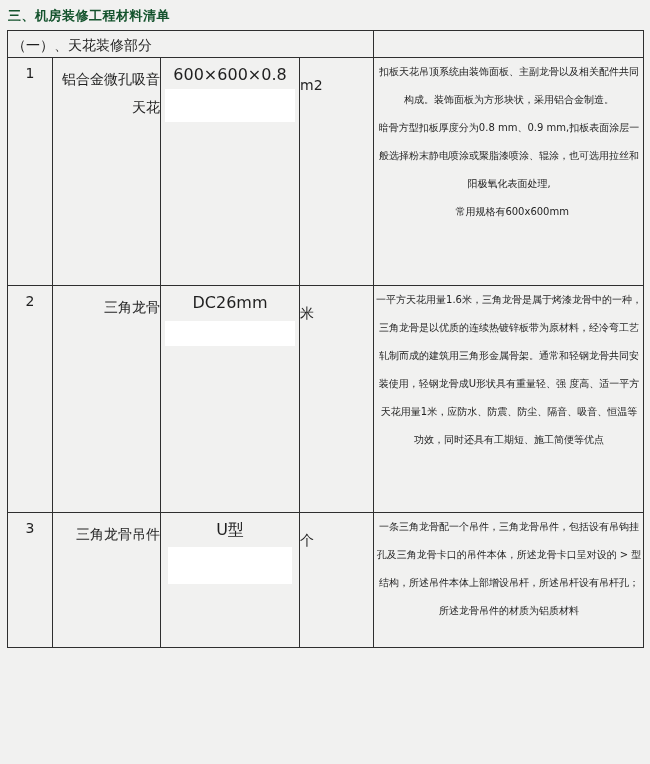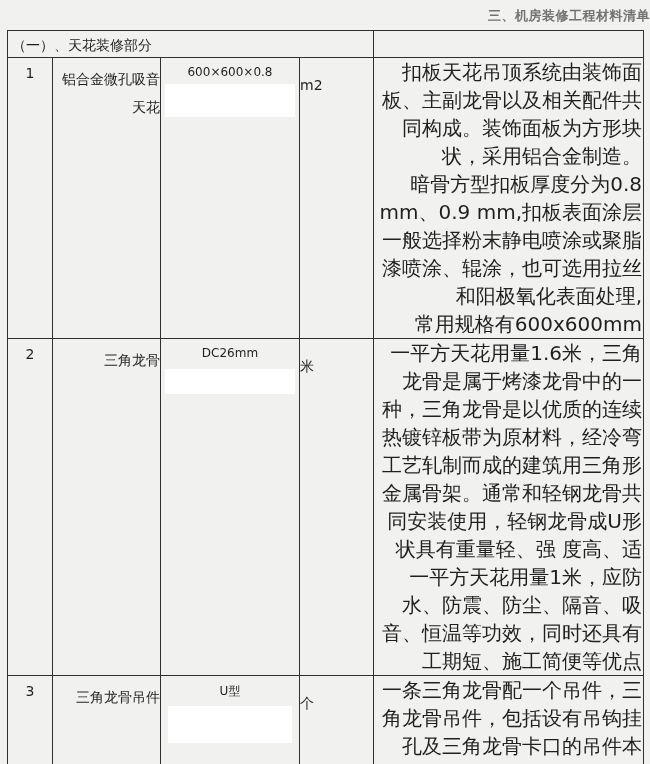--- a/index.html
+++ b/index.html
@@ -6,24 +6,23 @@
   html, body {
     width: 650px; height: 764px;
     overflow: hidden;
     background: #f1f1f0;
     font-family: "DejaVu Sans", "Liberation Sans", sans-serif;
     color: #1f1f1f;
   }
   .page-heading {
     font-size: 13px;
     font-weight: bold;
-    color: #737373;
-    padding: 7px 0 0 24px;
+    color: #14532d;
+    padding: 7px 0 0 8px;
     letter-spacing: 0.5px;
-    text-align: right;
   }
   table.quote-table {
     border-collapse: collapse;
     margin: 5px 0 0 7px;
     width: 636px;
     table-layout: fixed;
     background: #f1f1f0;
   }
   table.quote-table td, table.quote-table th {
     border: 1px solid #2f2f2f;
@@ -47,28 +46,28 @@
     vertical-align: middle !important;
   }
   .header-row td {
     height: 28px;
     font-size: 14px;
     text-align: center;
     vertical-align: middle !important;
   }
   .cell-no     { text-align: center; font-size: 14px; padding-top: 7px; }
   .cell-name   { text-align: right; font-size: 14px; padding-top: 7px; line-height: 28px; }
-  .cell-spec   { text-align: center; font-size: 12px; padding-top: 7px; }
+  .cell-spec   { text-align: center; font-size: 16px; padding-top: 7px; }
   .cell-unit   { text-align: left; font-size: 14px; padding-top: 19px; }
   .cell-remark {
-    font-size: 20px;
+    font-size: 10px;
     line-height: 28px;
     padding: 0 1px 0 2px;
     white-space: pre-wrap;
-    text-align: right;
+    text-align: center;
   }
   .row-1 td { height: 228px; }
   .row-2 td { height: 227px; }
   .row-3 td { height: 135px; }
   .redaction {
     background: #ffffff;
     margin: 4px auto 0 auto;
   }
   .redaction.r1 { width: 130px; height: 33px; margin-top: 5px; }
   .redaction.r2 { width: 130px; height: 25px; margin-top: 9px; }

